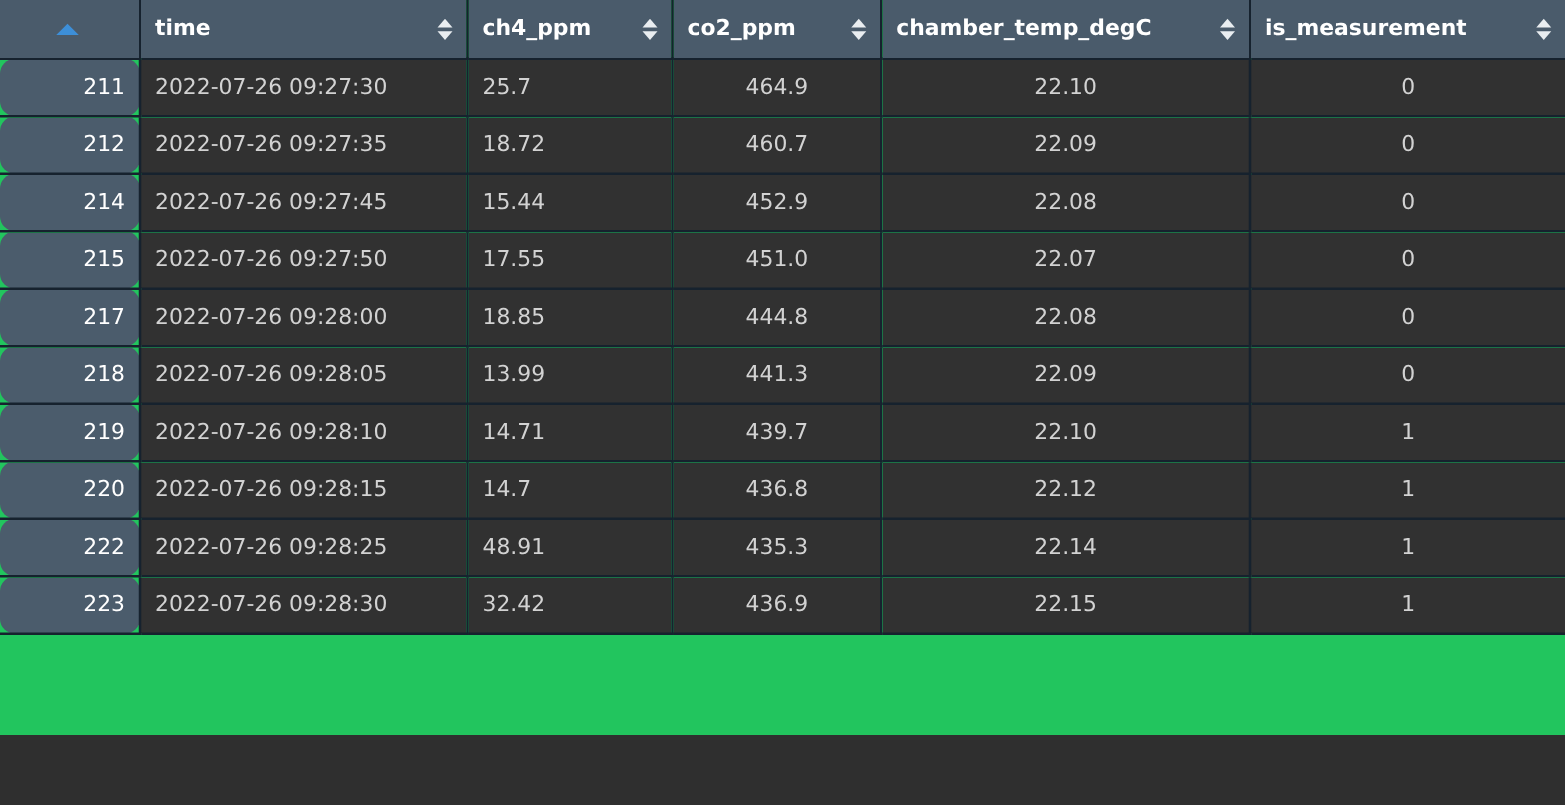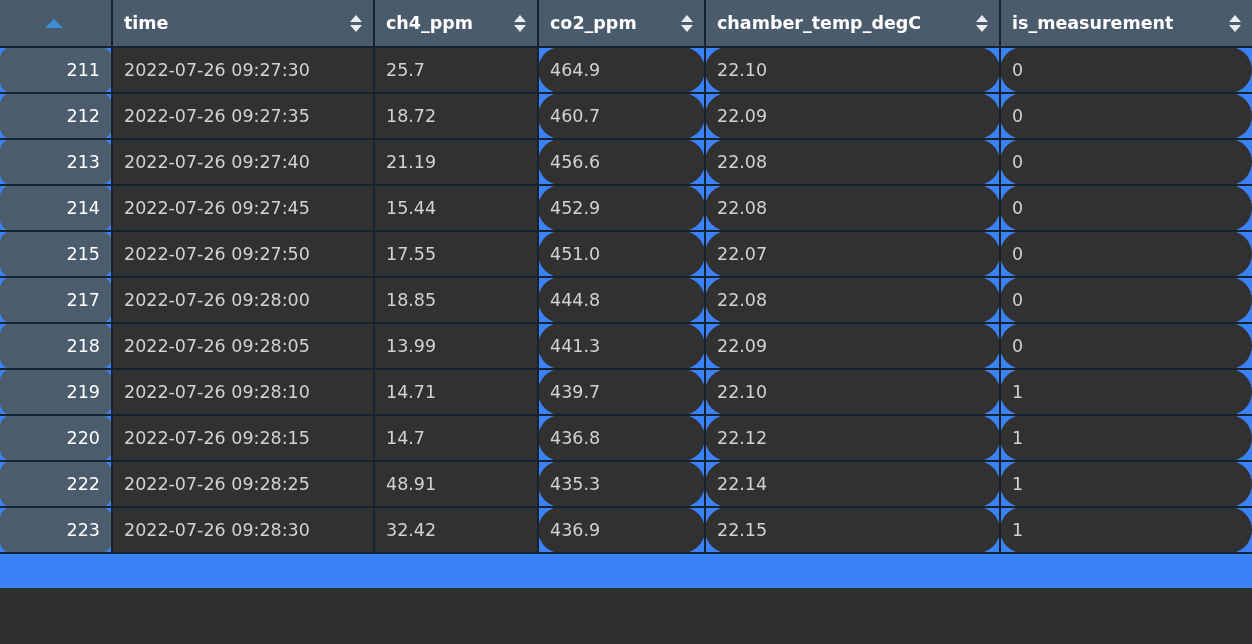--- a/index.html
+++ b/index.html
@@ -11,21 +11,21 @@
     height: 644px;
     overflow: hidden;
     background: #2f2f2f;
     font-family: "DejaVu Sans", "Liberation Sans", sans-serif;
   }
 
   .table-wrap {
     width: 1252px;
     height: 588px;
     overflow: hidden;
-    background: #3b82f6;
+    background: #22c55e;
   }
 
   table.data-grid {
     border-collapse: collapse;
     table-layout: fixed;
     width: 1252px;
     border-spacing: 0;
   }
 
   
@@ -114,21 +114,21 @@
   }
   tbody td:last-child { border-right: none; }
 
   td.idx-cell {
     background: #4b5c6c;
     color: #ffffff;
     text-align: right;
     font-size: 17.5px;
     border-radius: 12px;
   }
-  td.num { text-align: left; border-radius: 23px; }
+  td.num { text-align: center; }
   td.txt { text-align: left; margin-left: 12px; }
 
   
   col.c-idx  { width: 112px; }
   col.c-time { width: 262px; }
   col.c-ch4  { width: 164px; }
   col.c-co2  { width: 167px; }
   col.c-temp { width: 295px; }
   col.c-meas { width: 252px; }
 </style>
@@ -211,28 +211,20 @@
         </tr>
         <tr>
           <td class="idx-cell">212</td>
           <td class="txt">2022-07-26 09:27:35</td>
           <td class="txt">18.72</td>
           <td class="num">460.7</td>
           <td class="num">22.09</td>
           <td class="num">0</td>
         </tr>
         <tr>
-          <td class="idx-cell">213</td>
-          <td class="txt">2022-07-26 09:27:40</td>
-          <td class="txt">21.19</td>
-          <td class="num">456.6</td>
-          <td class="num">22.08</td>
-          <td class="num">0</td>
-        </tr>
-        <tr>
           <td class="idx-cell">214</td>
           <td class="txt">2022-07-26 09:27:45</td>
           <td class="txt">15.44</td>
           <td class="num">452.9</td>
           <td class="num">22.08</td>
           <td class="num">0</td>
         </tr>
         <tr>
           <td class="idx-cell">215</td>
           <td class="txt">2022-07-26 09:27:50</td>

